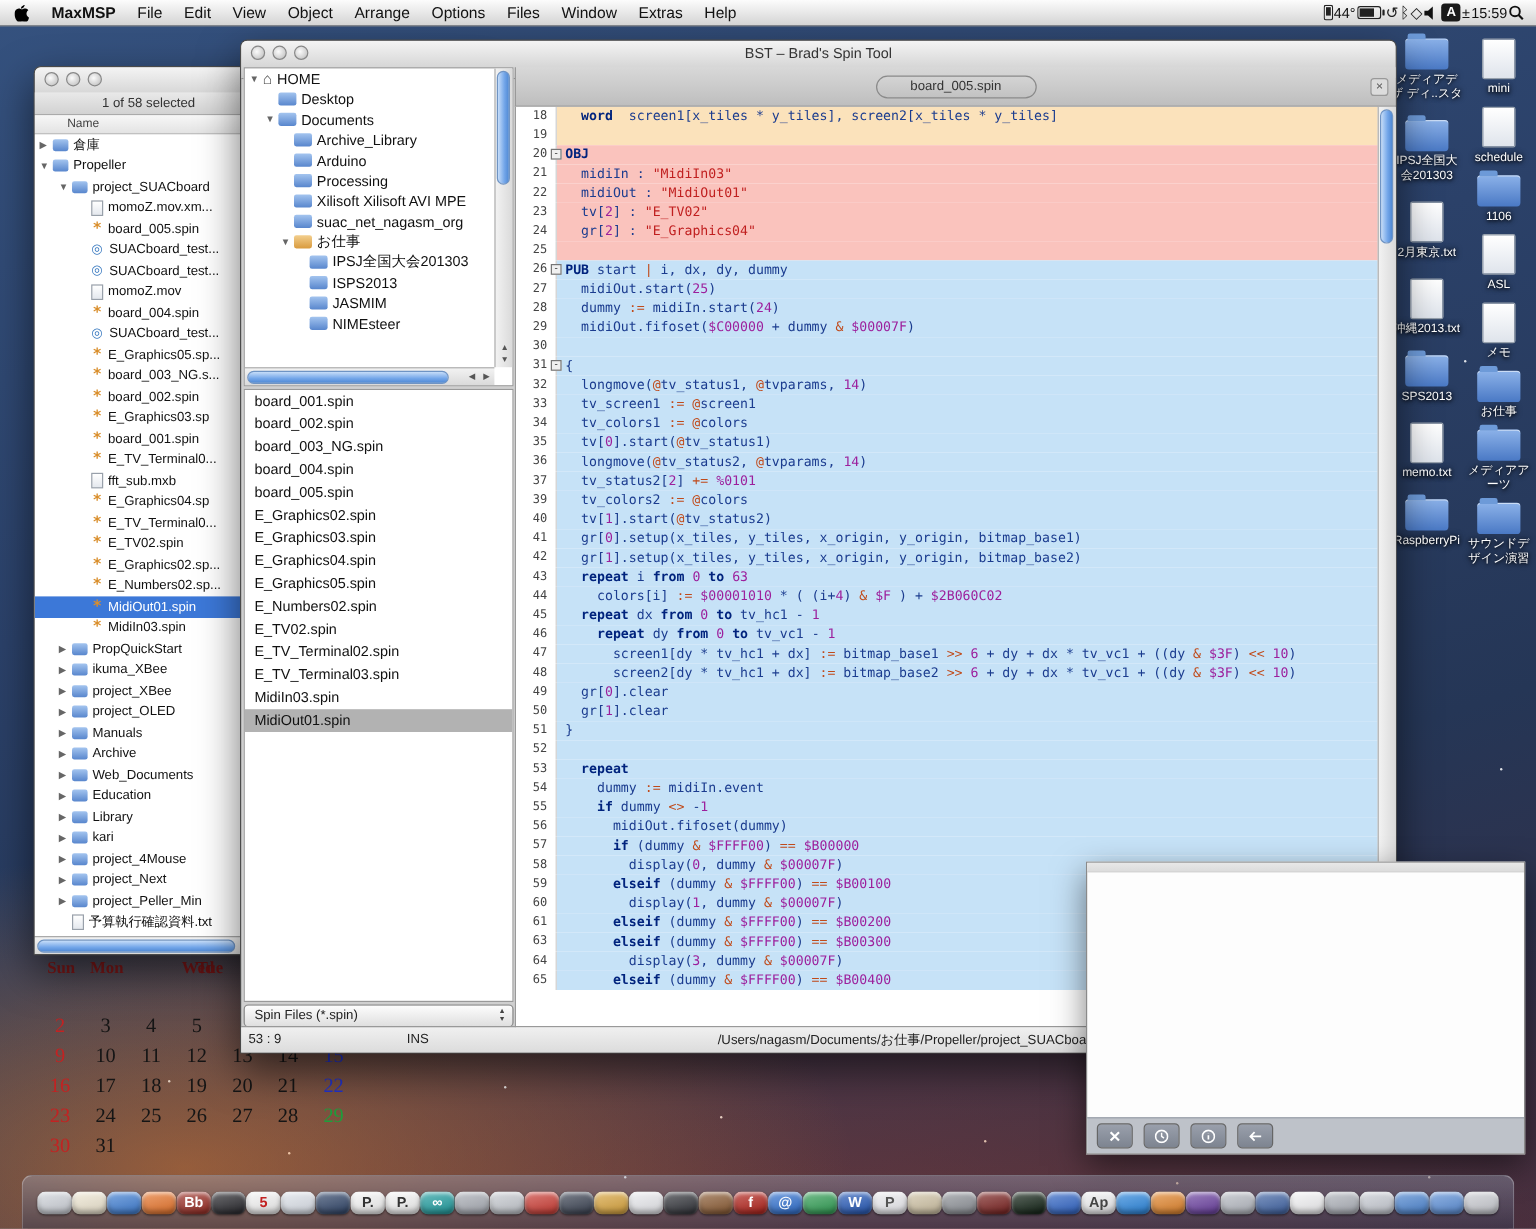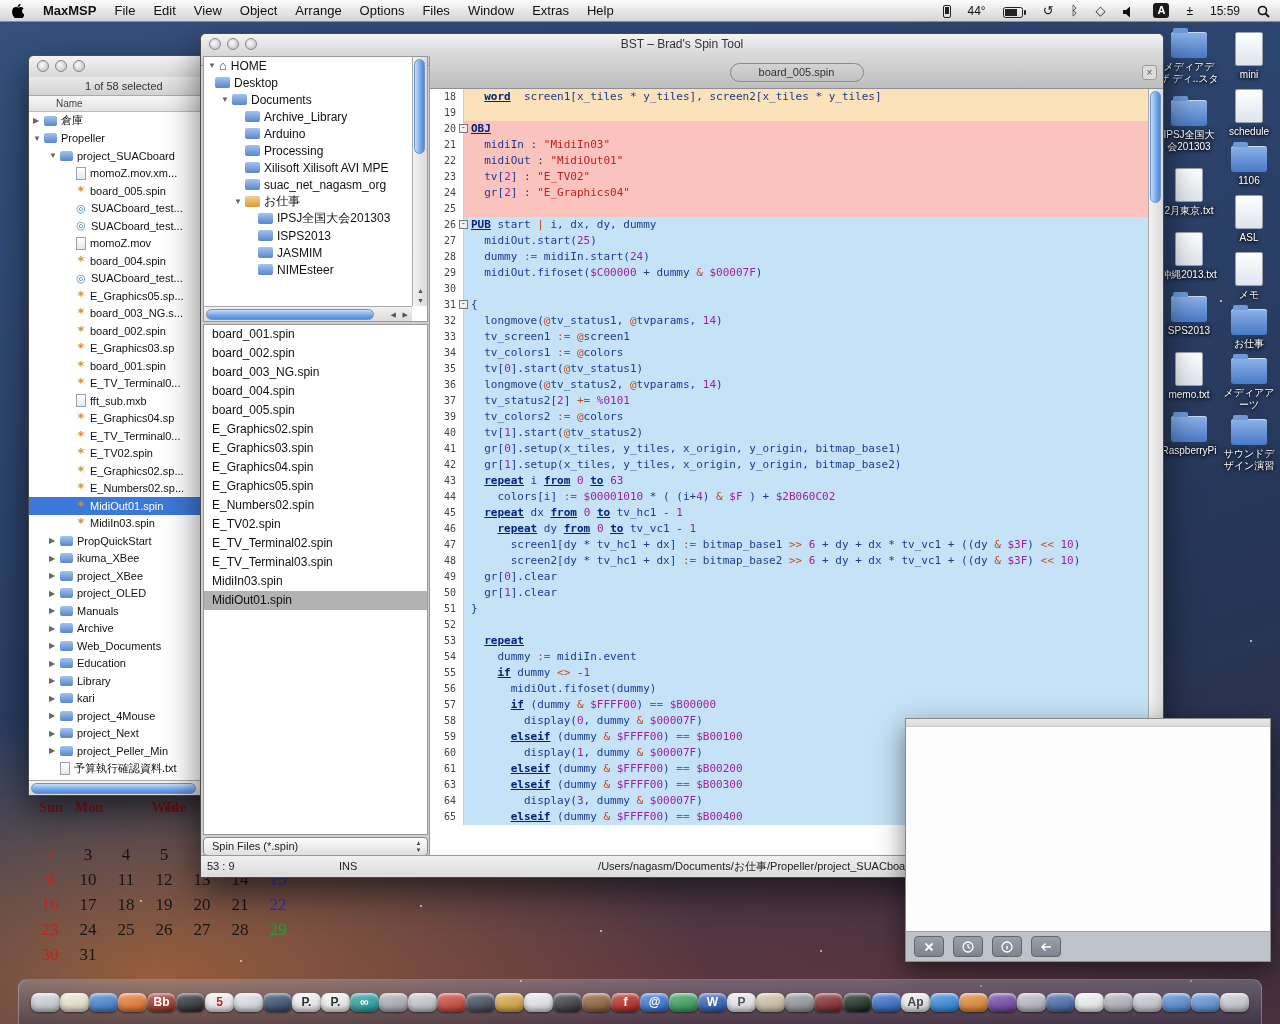--- a/index.html
+++ b/index.html
@@ -17,21 +17,21 @@
       1020px 700px #dde6ff, 40px 420px #fff, 1250px 640px #fff, 880px 40px #e8eeff, 240px 960px #ffd8b8,
       520px 980px #fff, 140px 900px #f0e0d0, 980px 985px #ffcfa8, 1190px 980px #e8d0c0, 420px 905px #fff; }
 
   
   #menubar { position:absolute; top:0; left:0; right:0; height:22px; z-index:50;
     background:linear-gradient(#fcfcfc,#d4d4d4); border-bottom:1px solid #8c8c8c;
     display:flex; align-items:center; font-size:13px; color:#111; }
   #menubar .apple { padding:0 10px 0 12px; display:flex; align-items:center; }
   #menubar .app { font-weight:bold; padding:0 9px; }
   .mi { padding:0 9px; }
-  #mb-right { margin-left:auto; display:flex; align-items:flex-end; gap:17px; padding-right:10px; }
+  #mb-right { margin-left:auto; display:flex; align-items:center; gap:1px; padding-right:10px; }
   #mb-right .stxt { font-size:12px; }
   .inputbox { width:16px; height:15px; background:#1a1a1a; border-radius:3px; color:#fff;
     font-size:11px; font-weight:bold; text-align:center; line-height:15px; }
   .glyphic { font-size:13px; color:#222; }
 
   
   .window { position:absolute; background:#d9d9d9; border:1px solid #4a4a4a; border-radius:6px 6px 0 0;
     box-shadow:0 14px 34px rgba(0,0,0,.55); }
   .titlebar { height:32px; background:linear-gradient(#f4f4f4,#cacaca); border-bottom:1px solid #8e8e8e;
     border-radius:5px 5px 0 0; position:relative; text-align:center; font-size:12px; color:#333; line-height:20px; }
@@ -92,21 +92,21 @@
     border:1px solid #999; border-radius:3px; font-size:10px; line-height:13px; text-align:center; color:#555; }
   #editor { position:absolute; left:228px; top:55px; right:0; height:768px; background:#fff; border-left:1px solid #999; overflow:hidden; }
   #code-rows { position:absolute; left:0; top:0; right:15px; bottom:0; }
   .crow { display:flex; height:16px; }
   .ln { flex:0 0 34px; background:#fff; border-right:1px solid #ccc; font:10px "DejaVu Sans Mono",monospace;
     color:#444; text-align:right; padding-right:7px; line-height:16px; position:relative; }
   .fold { position:absolute; right:-5px; top:3px; width:9px; height:9px; background:#f0f0f0; border:1px solid #777;
     font-size:8px; line-height:6px; text-align:center; color:#333; z-index:2; }
   .ct { flex:1; font:11px "DejaVu Sans Mono",monospace; color:#1b3c8f; white-space:pre; overflow:hidden; line-height:16px; padding-left:7px; }
   .z-tan .ct { background:#fbe2bb; } .z-pink .ct { background:#fac3bd; } .z-blue .ct { background:#c6e2f7; }
-  .kw { color:#00237d; font-weight:bold;text-decoration:underline; } .str { color:#c01f1f; } .num { color:#9c1f9c; } .op { color:#c04a1a; }
+  .kw { color:#00237d; font-weight:bold; } .str { color:#c01f1f; } .num { color:#9c1f9c; } .op { color:#c04a1a; }
   #ed-vsb { position:absolute; right:0; top:0; bottom:0; width:15px; background:linear-gradient(90deg,#f2f2f2,#dadada); border-left:1px solid #aaa; }
   #bst-footer { position:absolute; left:0; right:0; bottom:0; height:22px; background:linear-gradient(#f0f0f0,#dcdcdc);
     border-top:1px solid #999; display:flex; align-items:center; font-size:11px; color:#222; }
   #bst-footer .lft { flex:0 0 228px; position:relative; height:100%; }
   #bst-footer .cur { position:absolute; left:6px; top:4px; }
   #bst-footer .mode { position:absolute; left:138px; top:4px; }
   #bst-footer .pathc { flex:1; text-align:center; overflow:hidden; white-space:nowrap; }
 
   
   .deskcol { position:absolute; top:32px; display:flex; flex-direction:column; align-items:center; z-index:1; }
@@ -468,21 +468,21 @@
       <span>BST – Brad's Spin Tool</span>
     </div>
 
     <div id="bst-tree">
       <div id="tree-rows">
           <div class="trow" style="padding-left: 4px;">
             <span class="disc">▼</span>
             <span class="tic-home">⌂</span>
             <span>HOME</span>
           </div>
-          <div class="trow" style="">
+          <div class="trow" style="padding-left: 17px;">
             <span class="disc"></span>
             <span class="tic-folder"></span>
             <span>Desktop</span>
           </div>
           <div class="trow" style="padding-left: 17px;">
             <span class="disc">▼</span>
             <span class="tic-folder"></span>
             <span>Documents</span>
           </div>
           <div class="trow" style="padding-left: 30px;">

